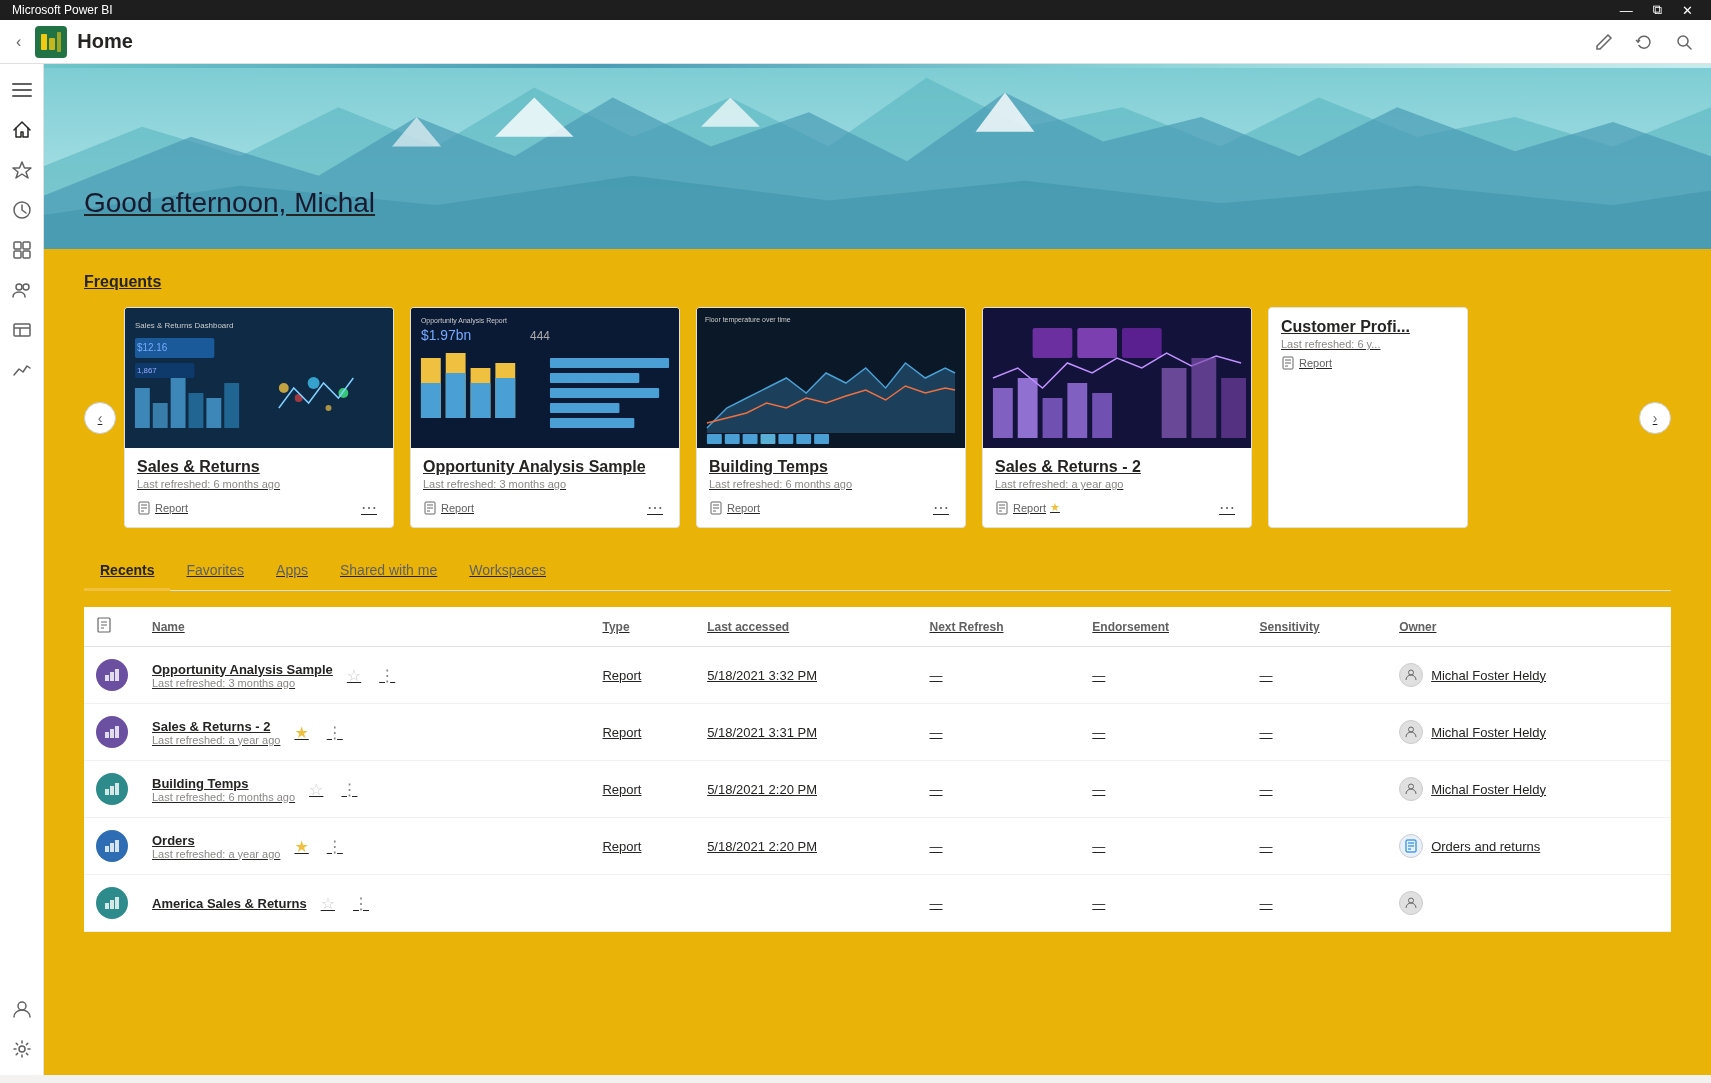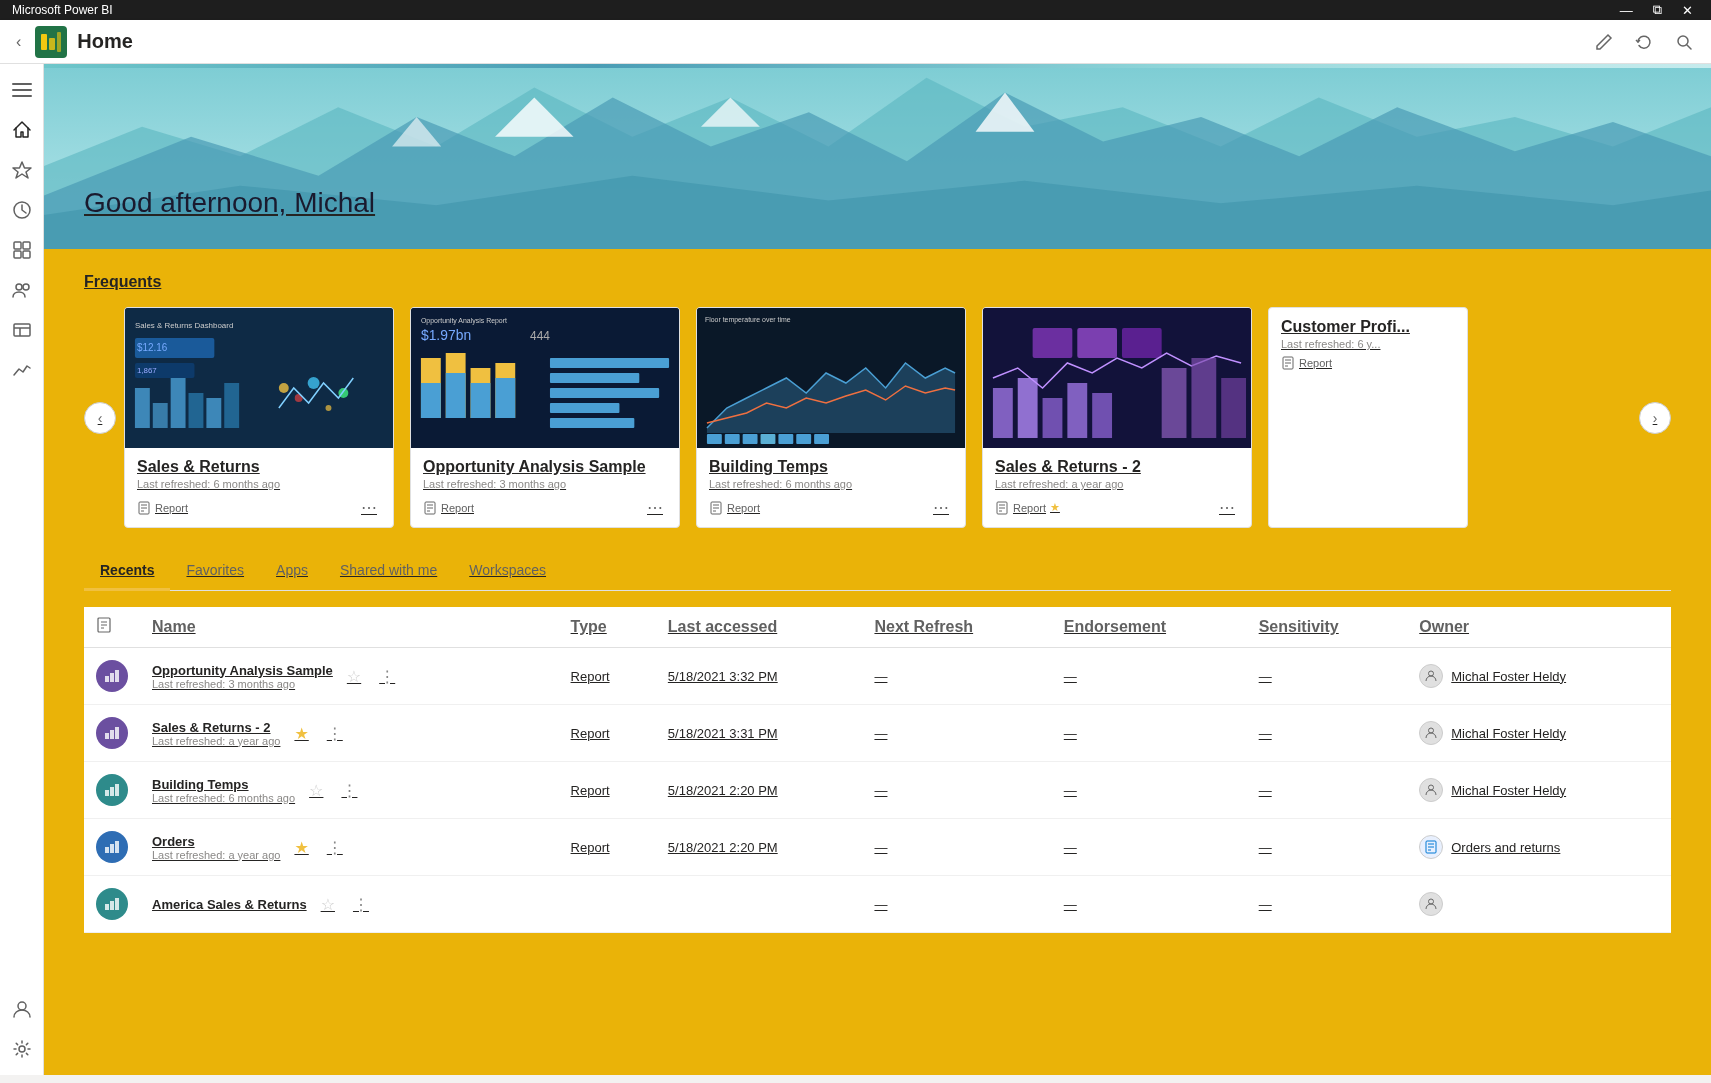--- a/index.html
+++ b/index.html
@@ -252,21 +252,21 @@
 
     
     .data-table {
       width: 100%;
       border-collapse: collapse;
       background: #fff;
     }
     .data-table thead th {
       padding: 10px 12px;
       text-align: left;
-      font-size: 16px;
+      font-size: 12px;
       font-weight: 600;
       color: #616161;
       border-bottom: 1px solid #e0e0e0;
       background: #fff;
     }
     .data-table tbody tr {
       border-bottom: 1px solid #f0f0f0;
       cursor: pointer;
     }
     .data-table tbody td {

